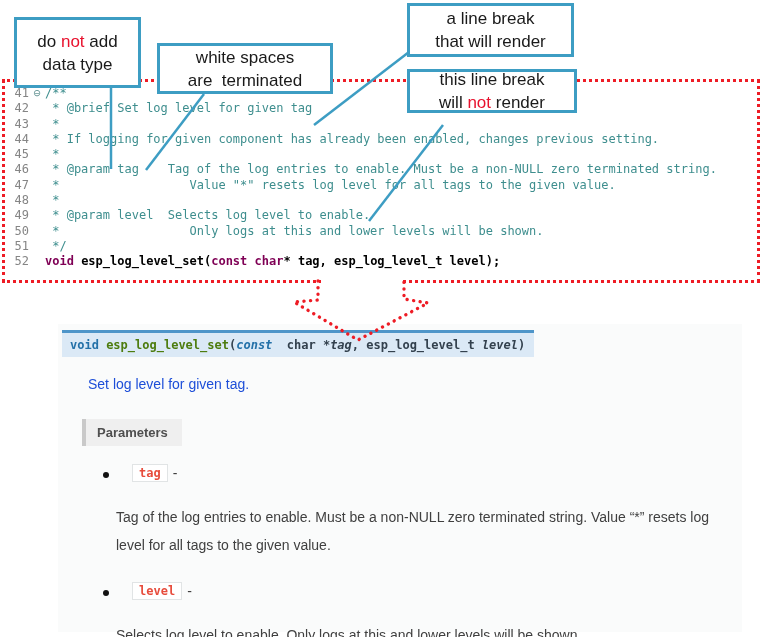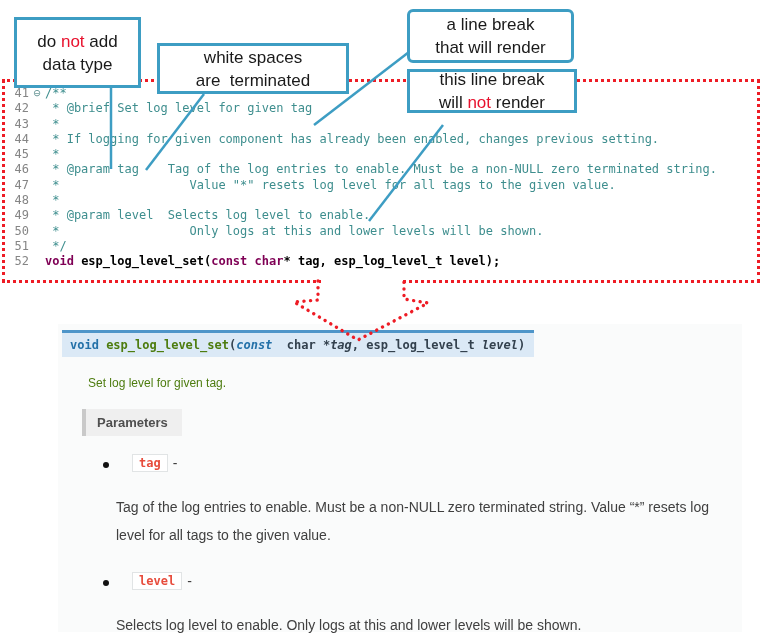--- a/index.html
+++ b/index.html
@@ -10,22 +10,22 @@
   body{background:#ffffff;font-family:"Liberation Sans",sans-serif;}
   .stage{position:relative;width:767px;height:637px;background:#fff;overflow:hidden;}
 
   
   .callout{position:absolute;background:#fff;border:3px solid var(--teal);
     display:flex;flex-direction:column;justify-content:center;align-items:center;
     text-align:center;font-size:17px;line-height:23px;color:#1a1a1a;z-index:3;
     white-space:pre;}
   .callout .rd{color:#e8112d;}
   #callout-0{left:14px;top:17px;width:127px;height:71px;}
-  #callout-1{left:157px;top:43px;width:192px;height:51px;}
-  #callout-2{left:407px;top:9px;width:167px;height:54px;border-radius:6px;}
+  #callout-1{left:157px;top:43px;width:176px;height:51px;}
+  #callout-2{left:407px;top:3px;width:167px;height:54px;}
   #callout-3{left:407px;top:69px;width:170px;height:44px;}
 
   
   .code-block{position:absolute;left:2px;top:79px;width:758px;height:204px;
     border:3px dotted var(--red);background:#fff;z-index:1;
     font-family:"DejaVu Sans Mono",monospace;font-size:12px;line-height:15.3px;
     padding:4px 0 0 4px;overflow:hidden;}
   .code-line{white-space:pre;display:flex;}
   .code-line .ln{display:inline-block;width:20px;text-align:right;color:#858585;flex:0 0 auto;}
   .code-line .fold{display:inline-block;width:16px;text-align:center;color:#6d9a9a;flex:0 0 auto;}
@@ -41,22 +41,22 @@
   .doc-panel{position:absolute;left:58px;top:324px;width:684px;height:308px;
     background:#fafbfb;z-index:1;color:#404040;}
   .sig-bar{margin:6px 0 0 4px;width:472px;height:27px;background:#dbe9f6;
     border-top:3px solid #4e95c9;display:flex;align-items:center;padding-left:8px;
     font-family:"DejaVu Sans Mono",monospace;font-size:12px;font-weight:bold;white-space:pre;}
   .sig-kw{color:var(--sigblue);}
   .sig-kwi{color:var(--sigblue);font-style:italic;}
   .sig-fn{color:#4d7c0f;}
   .sig-pl{color:#33414e;}
   .sig-arg{color:#33414e;font-style:italic;}
-  .doc-p{margin:19px 0 0 30px;font-size:12px;color:#4d7c0f;}
-  .params-label{display:inline-block;margin:19px 0 0 24px;background:#efefef;
+  .doc-p{margin:19px 0 0 30px;font-size:14px;color:#1d4ed8;}
+  .params-label{display:inline-block;margin:27px 0 0 24px;background:#efefef;
     border-left:4px solid #c9c9c9;padding:6px 14px 6px 11px;font-size:13px;
     font-weight:bold;color:#4f4f4f;}
   .params-list{list-style:none;margin-top:17px;}
   .params-list li{position:relative;padding-left:58px;margin-bottom:22px;}
   .p-dot{position:absolute;left:45px;top:9px;width:6px;height:6px;border-radius:50%;background:#111;}
   .param-head{margin-left:16px;height:20px;display:flex;align-items:center;}
   .param-chip{display:inline-block;background:#fff;border:1px solid #e1e4e5;
     color:var(--pname);font-family:"DejaVu Sans Mono",monospace;font-size:12px;
     font-weight:bold;padding:1px 6px;}
   .param-dash{margin-left:5px;color:#404040;font-size:14px;}

